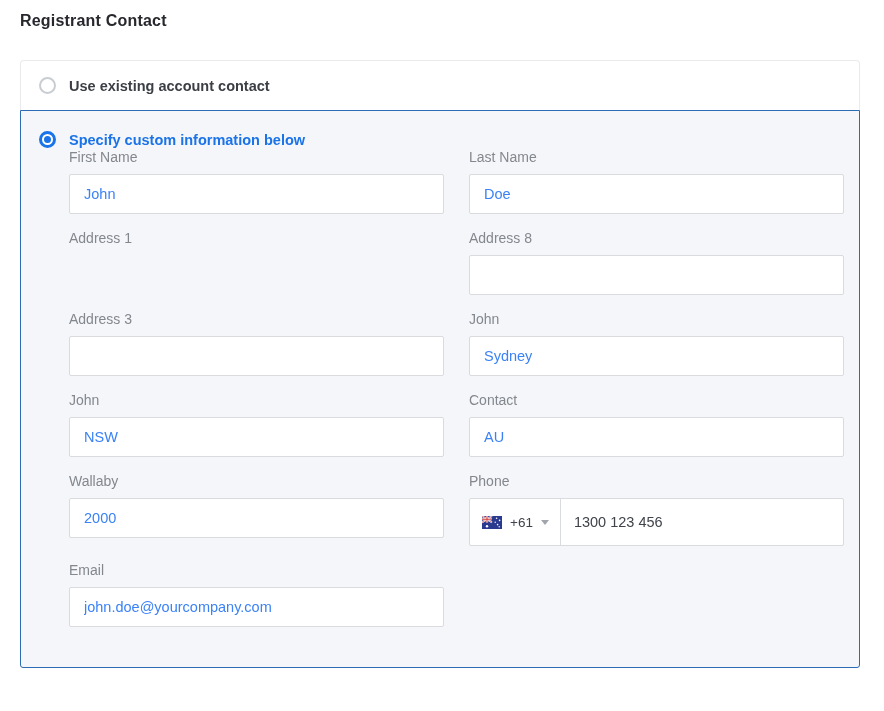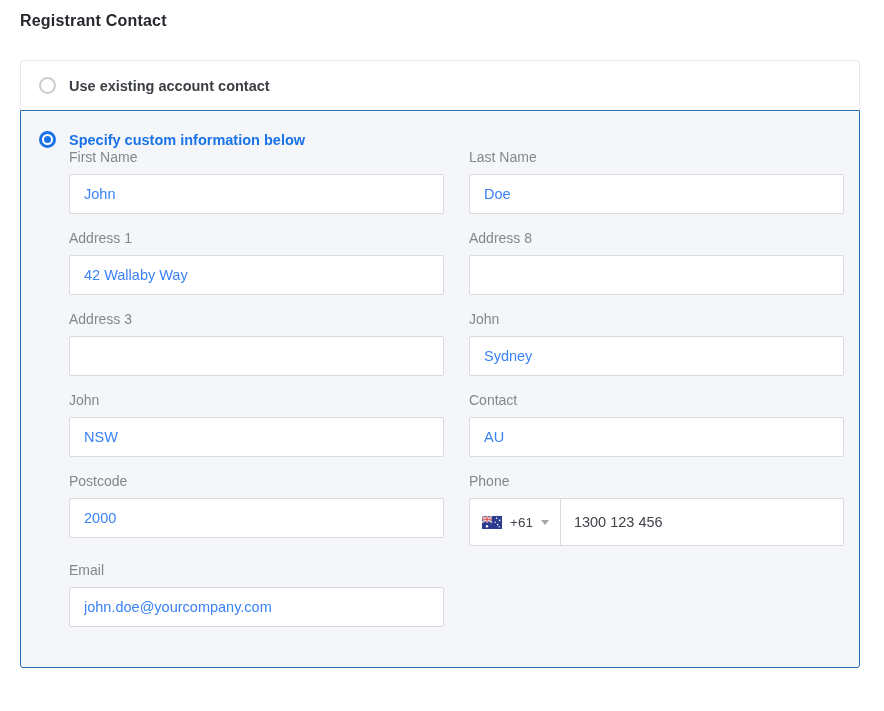--- a/index.html
+++ b/index.html
@@ -177,21 +177,20 @@
           <input class="text-input" type="text" value="John" style="">
         </div>
 
         <div class="field">
           <label class="field-label">Last Name</label>
           <input class="text-input" type="text" value="Doe" style="">
         </div>
 
         <div class="field">
           <label class="field-label">Address 1</label>
-          <input class="text-input" type="text" value="42 Wallaby Way" style="">
         </div>
 
         <div class="field">
           <label class="field-label">Address 8</label>
           <input class="text-input" type="text" value="" style="">
         </div>
 
         <div class="field">
           <label class="field-label">Address 3</label>
           <input class="text-input" type="text" value="" style="">
@@ -206,21 +205,21 @@
           <label class="field-label">John</label>
           <input class="text-input" type="text" value="NSW" style="">
         </div>
 
         <div class="field">
           <label class="field-label">Contact</label>
           <input class="text-input" type="text" value="AU" style="">
         </div>
 
         <div class="field">
-          <label class="field-label">Postcode</label>
+          <label class="field-label">Wallaby</label>
           <input class="text-input" type="text" value="2000" style="">
         </div>
 
         <div class="field">
           <label class="field-label">Phone</label>
           <div class="phone-input">
             <div class="dial-selector">
               <svg class="flag" width="20" height="13" viewBox="0 0 20 13" xmlns="http://www.w3.org/2000/svg">
                 <rect width="20" height="13" fill="#2a3b8f"></rect>
                 <path d="M0 0 L10 6.5 M10 0 L0 6.5" stroke="#ffffff" stroke-width="1.6"></path>

